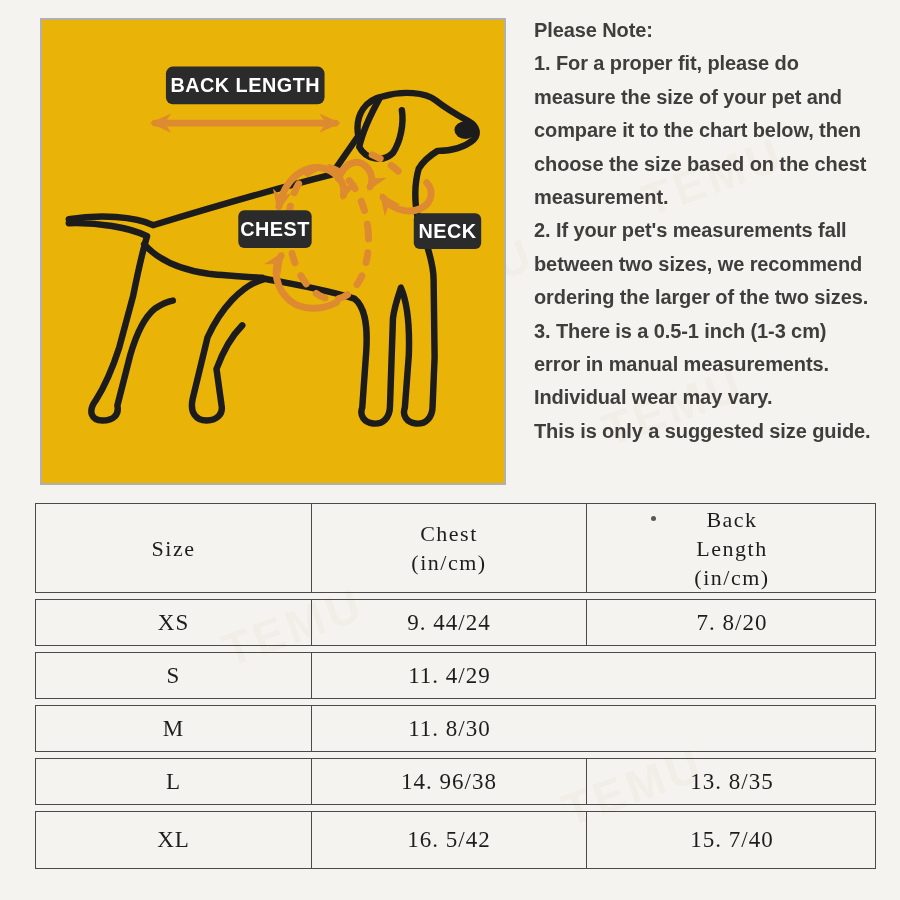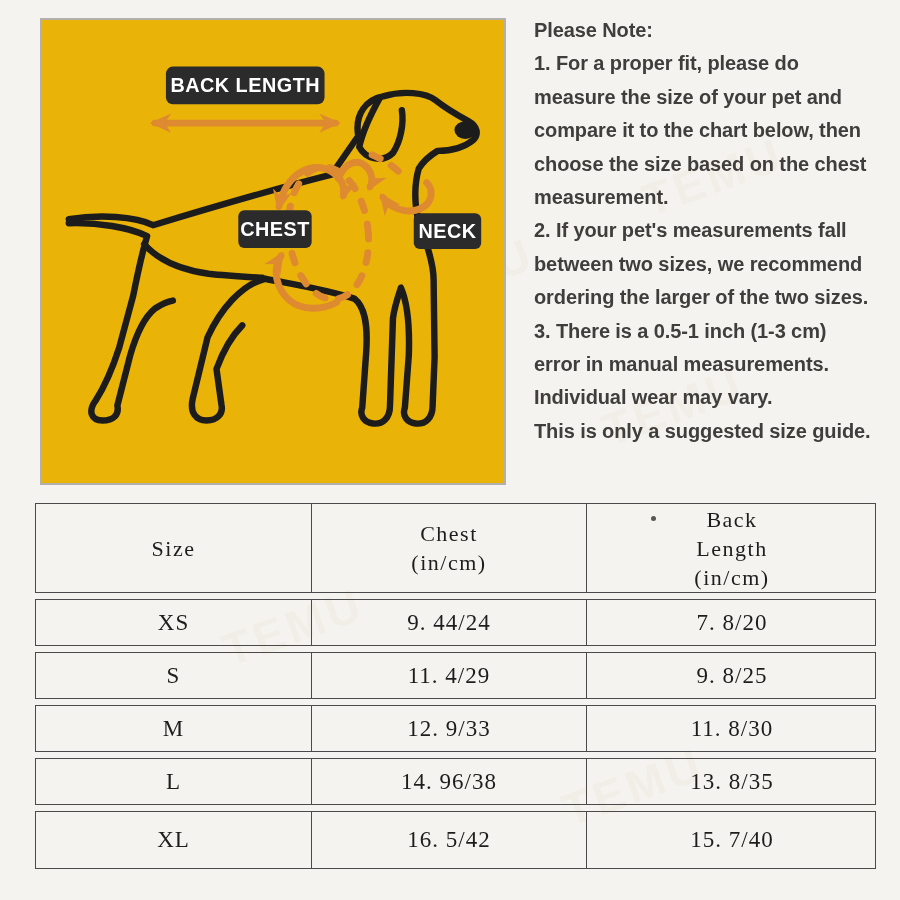--- a/index.html
+++ b/index.html
@@ -197,25 +197,23 @@
     </div>
 
     <div class="trow body">
       <div class="cell td">XS</div>
       <div class="cell td">9. 44/24</div>
       <div class="cell td">7. 8/20</div>
     </div>
     <div class="trow body">
       <div class="cell td">S</div>
       <div class="cell td">11. 4/29</div>
-      <div class="cell td">9. 8/25</div>
     </div>
     <div class="trow body">
       <div class="cell td">M</div>
-      <div class="cell td">12. 9/33</div>
       <div class="cell td">11. 8/30</div>
     </div>
     <div class="trow body">
       <div class="cell td">L</div>
       <div class="cell td">14. 96/38</div>
       <div class="cell td">13. 8/35</div>
     </div>
     <div class="trow body last">
       <div class="cell td">XL</div>
       <div class="cell td">16. 5/42</div>

